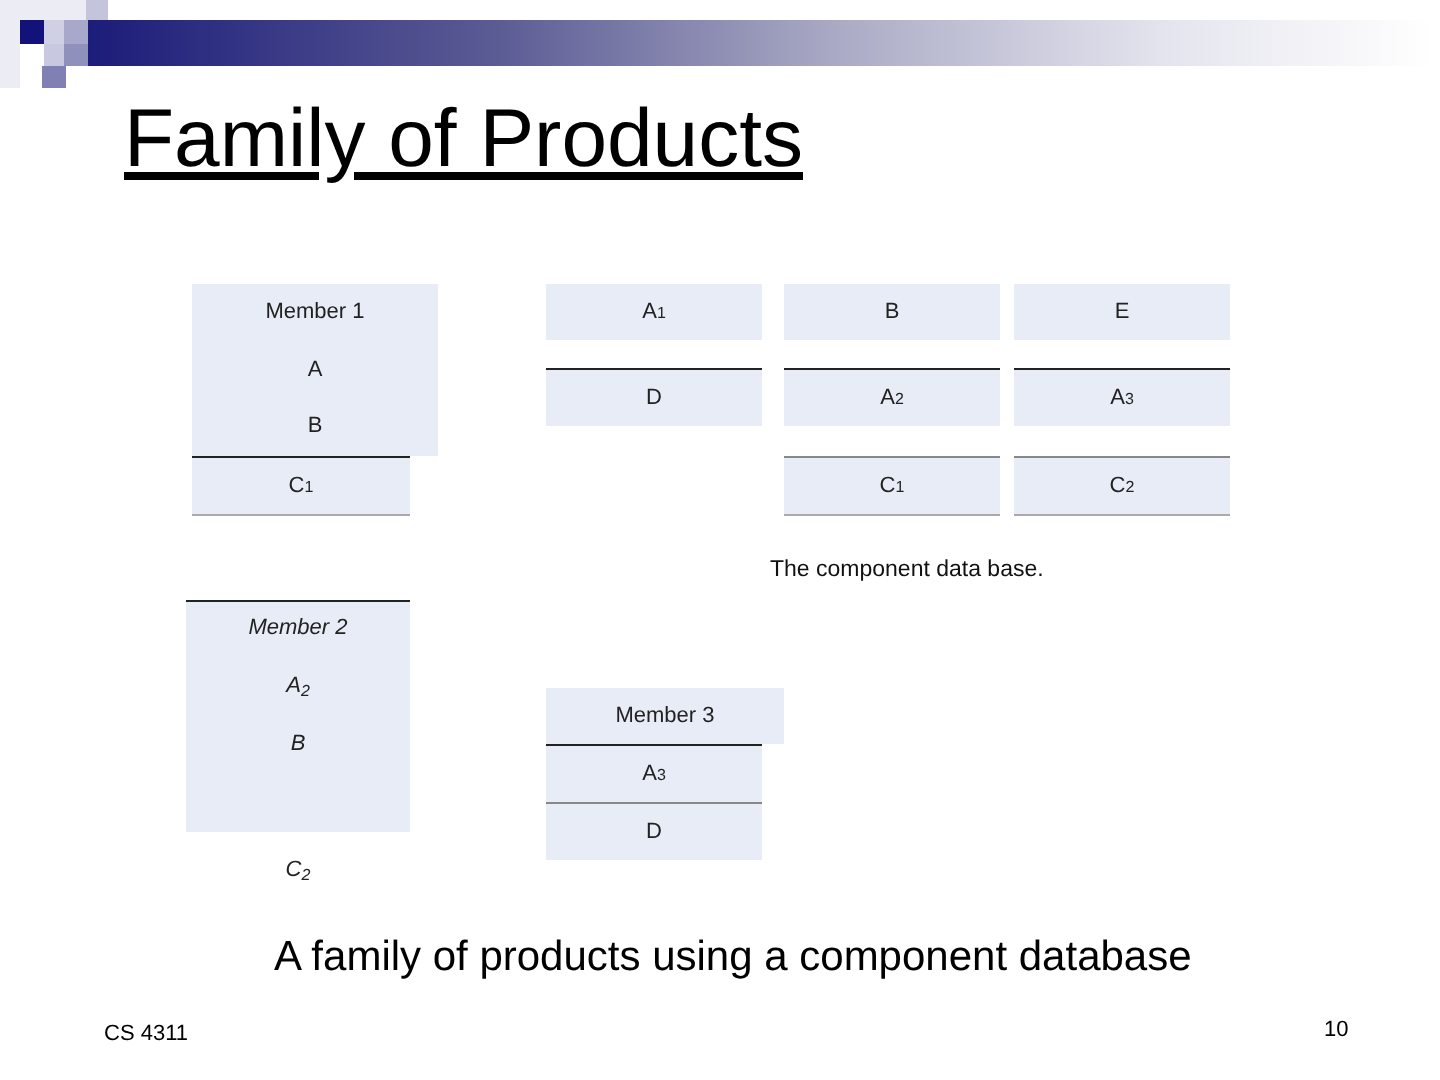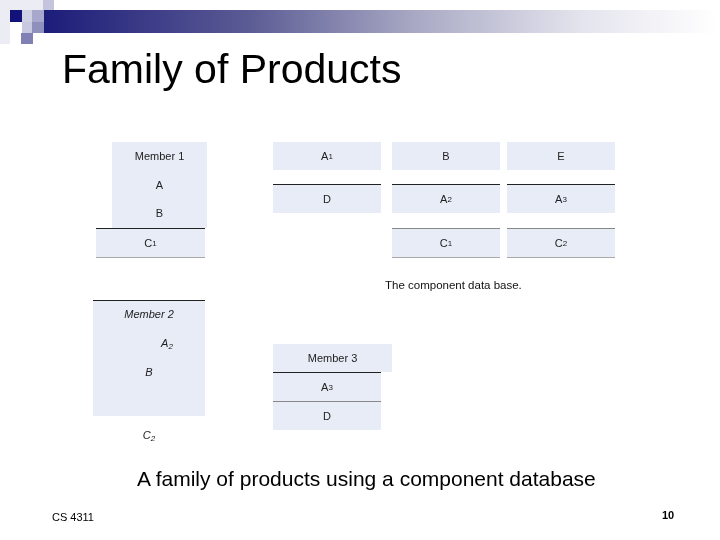--- a/index.html
+++ b/index.html
@@ -2,52 +2,52 @@
 <html><head>
 <meta charset="utf-8">
 <style>
   html, body { margin:0; padding:0; }
   body { width:720px; height:540px; position:relative; background:#ffffff; overflow:hidden;
          font-family:"Liberation Sans", sans-serif; color:#000; }
   .abs { position:absolute; }
   .topbar { left:44px; top:10px; width:672px; height:23px;
             background:linear-gradient(to right, #1c1c7a 0%, #5a5a94 30%, #a8a8c4 55%, #e4e4ee 80%, #ffffff 100%); }
   .sq { position:absolute; }
-  .title { left:62px; top:46px; font-size:41px; letter-spacing:0px; white-space:nowrap; }
+  .title { left:62px; top:46px; font-size:41px; letter-spacing:0px; white-space:nowrap;text-decoration:underline; }
   .cell { position:absolute; background:#e7ecf6; font-size:11px; color:#222;
           display:flex; align-items:center; justify-content:center; box-sizing:border-box; }
   .line-black { border-top:1.5px solid #222; }
   .line-grey { border-top:1.5px solid #888; }
   .bottom-grey { border-bottom:1px solid #aaa; }
   .label { font-size:11px; color:#222; text-align:center; position:absolute; width:100%; }
   .caption-small { left:385px; top:279px; font-size:11.5px; color:#111; white-space:nowrap; }
   .caption { left:137px; top:467px; font-size:21px; white-space:nowrap; color:#000; }
   .footer-left { left:52px; top:511px; font-size:11px; color:#000; }
-  .footer-right { left:662px; top:509px; font-size:11px; color:#000;font-weight:bold; }
+  .footer-right { left:662px; top:509px; font-size:11px; color:#000; }
   sub { font-size:8px; vertical-align:-2px; }
 </style>
 </head>
 <body>
 
 <div class="abs" style="left:0;top:0;width:60px;height:45px;">
   <div class="sq" style="left:0;top:0;width:10px;height:44px;background:#ececf4;"></div>
   <div class="sq" style="left:0;top:0;width:44px;height:10px;background:#ececf4;"></div>
   <div class="sq" style="left:10px;top:10px;width:12px;height:12px;background:#12127a;"></div>
   <div class="sq" style="left:22px;top:10px;width:10px;height:12px;background:#d0d0e4;"></div>
   <div class="sq" style="left:32px;top:10px;width:12px;height:12px;background:#a8a8cc;"></div>
   <div class="sq" style="left:43px;top:0px;width:11px;height:10px;background:#c4c4dc;"></div>
   <div class="sq" style="left:22px;top:22px;width:12px;height:11px;background:#c8c8e0;"></div>
   <div class="sq" style="left:32px;top:22px;width:12px;height:11px;background:#9090bc;"></div>
   <div class="sq" style="left:21px;top:33px;width:12px;height:11px;background:#8080b4;"></div>
 </div>
 <div class="abs topbar"></div>
 
 <div class="abs title">Family of Products</div>
 
-<div class="cell" style="left:112px;top:142px;width:95px;height:86px;display:block;">
+<div class="cell" style="left:96px;top:142px;width:123px;height:86px;display:block;">
   <div class="label" style="top:8px;">Member 1</div>
   <div class="label" style="top:37px;">A</div>
   <div class="label" style="top:65px;">B</div>
 </div>
 <div class="cell line-black bottom-grey" style="left:96px;top:228px;width:109px;height:30px;">
   <span>C</span>
     <sub>1</sub>
 </div>
 
 <div class="cell" style="left:273px;top:142px;width:108px;height:28px;">
@@ -79,21 +79,21 @@
 </div>
 <div class="cell line-grey bottom-grey" style="left:507px;top:228px;width:108px;height:30px;">
   <span>C</span>
     <sub>2</sub>
 </div>
 
 <div class="abs caption-small">The component data base.</div>
 
 <div class="cell line-black" style="left:93px;top:300px;width:112px;height:116px;display:block;font-style:italic;">
   <div class="label" style="top:7px;">Member 2</div>
-  <div class="label" style="top:36px;margin-left:18px;"><span>A</span><sub>2</sub></div>
+  <div class="label" style="top:36px;"><span>A</span><sub>2</sub></div>
   <div class="label" style="top:65px;">B</div>
   <div class="label" style="top:94px;margin-top:34px;"><span>C</span><sub>2</sub></div>
 </div>
 
 <div class="cell" style="left:273px;top:344px;width:119px;height:28px;">
   <span>Member 3</span>
 </div>
 <div class="cell line-black" style="left:273px;top:372px;width:108px;height:29px;">
   <span>A</span>
     <sub>3</sub>

